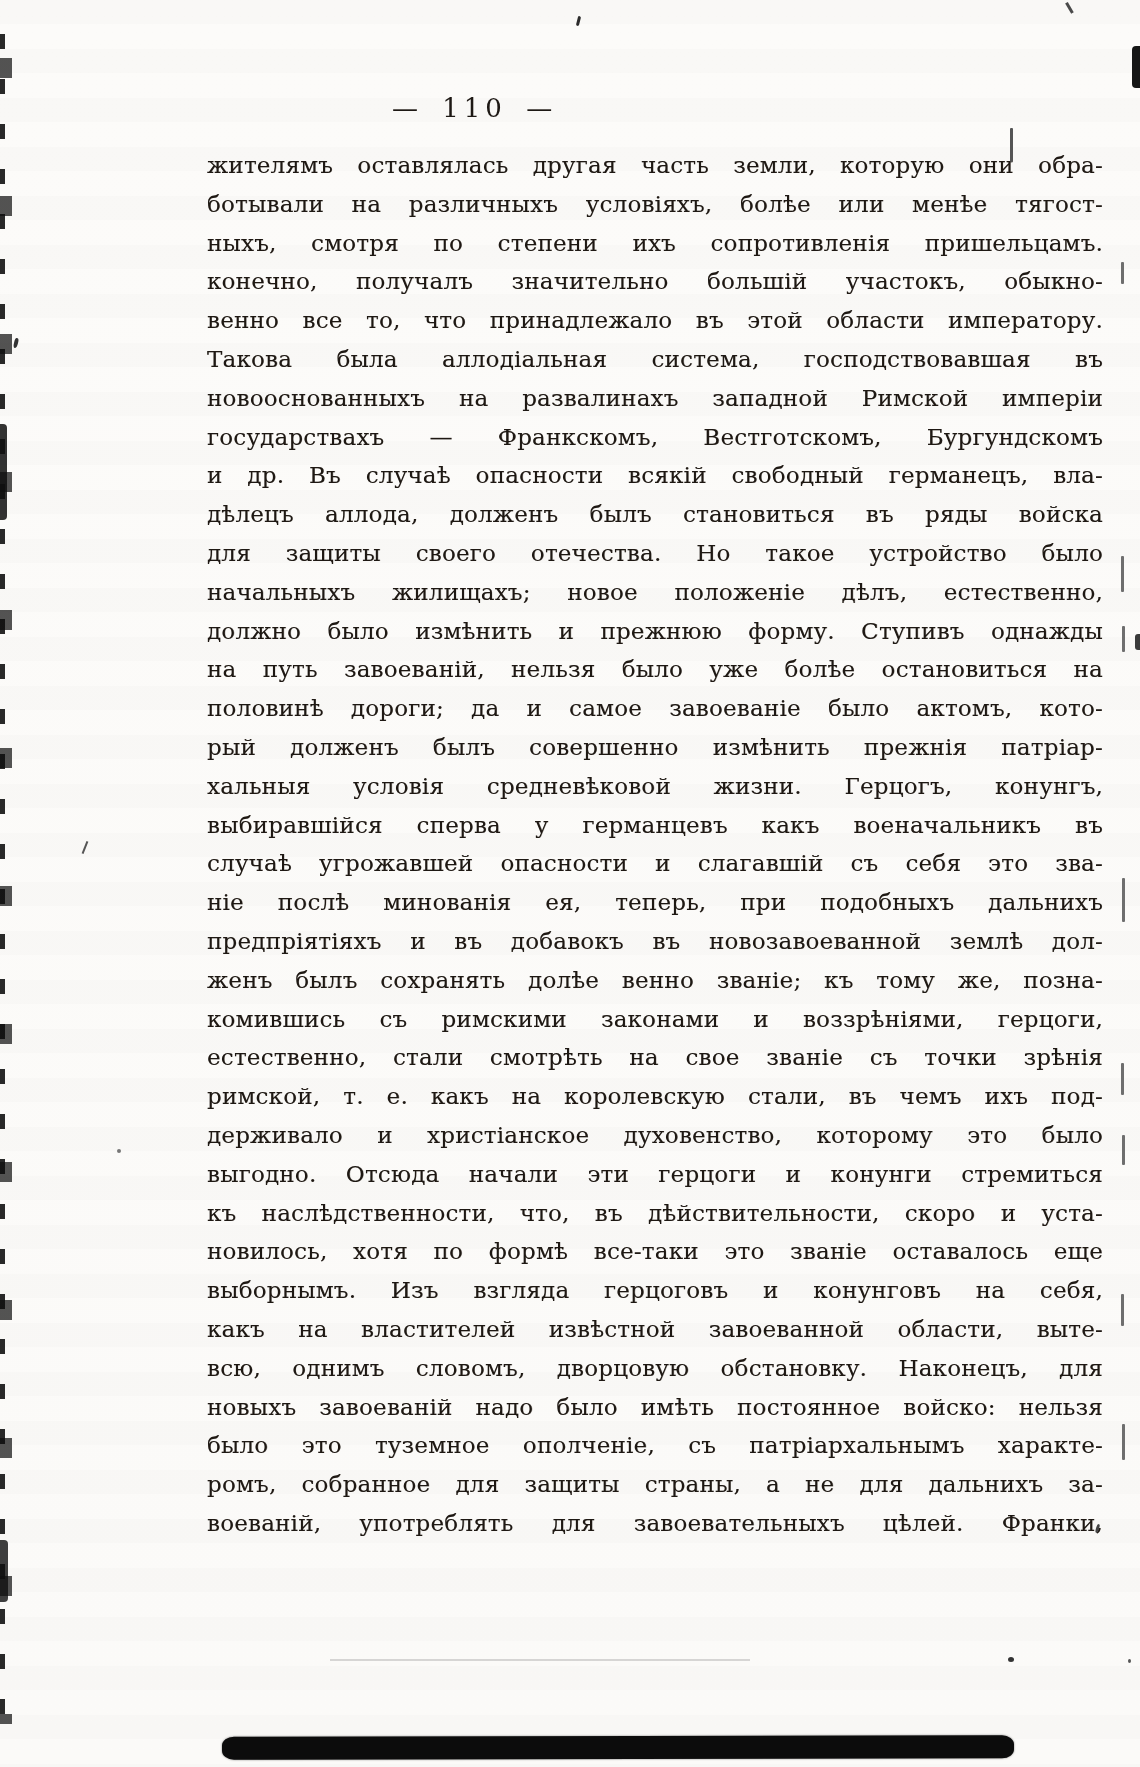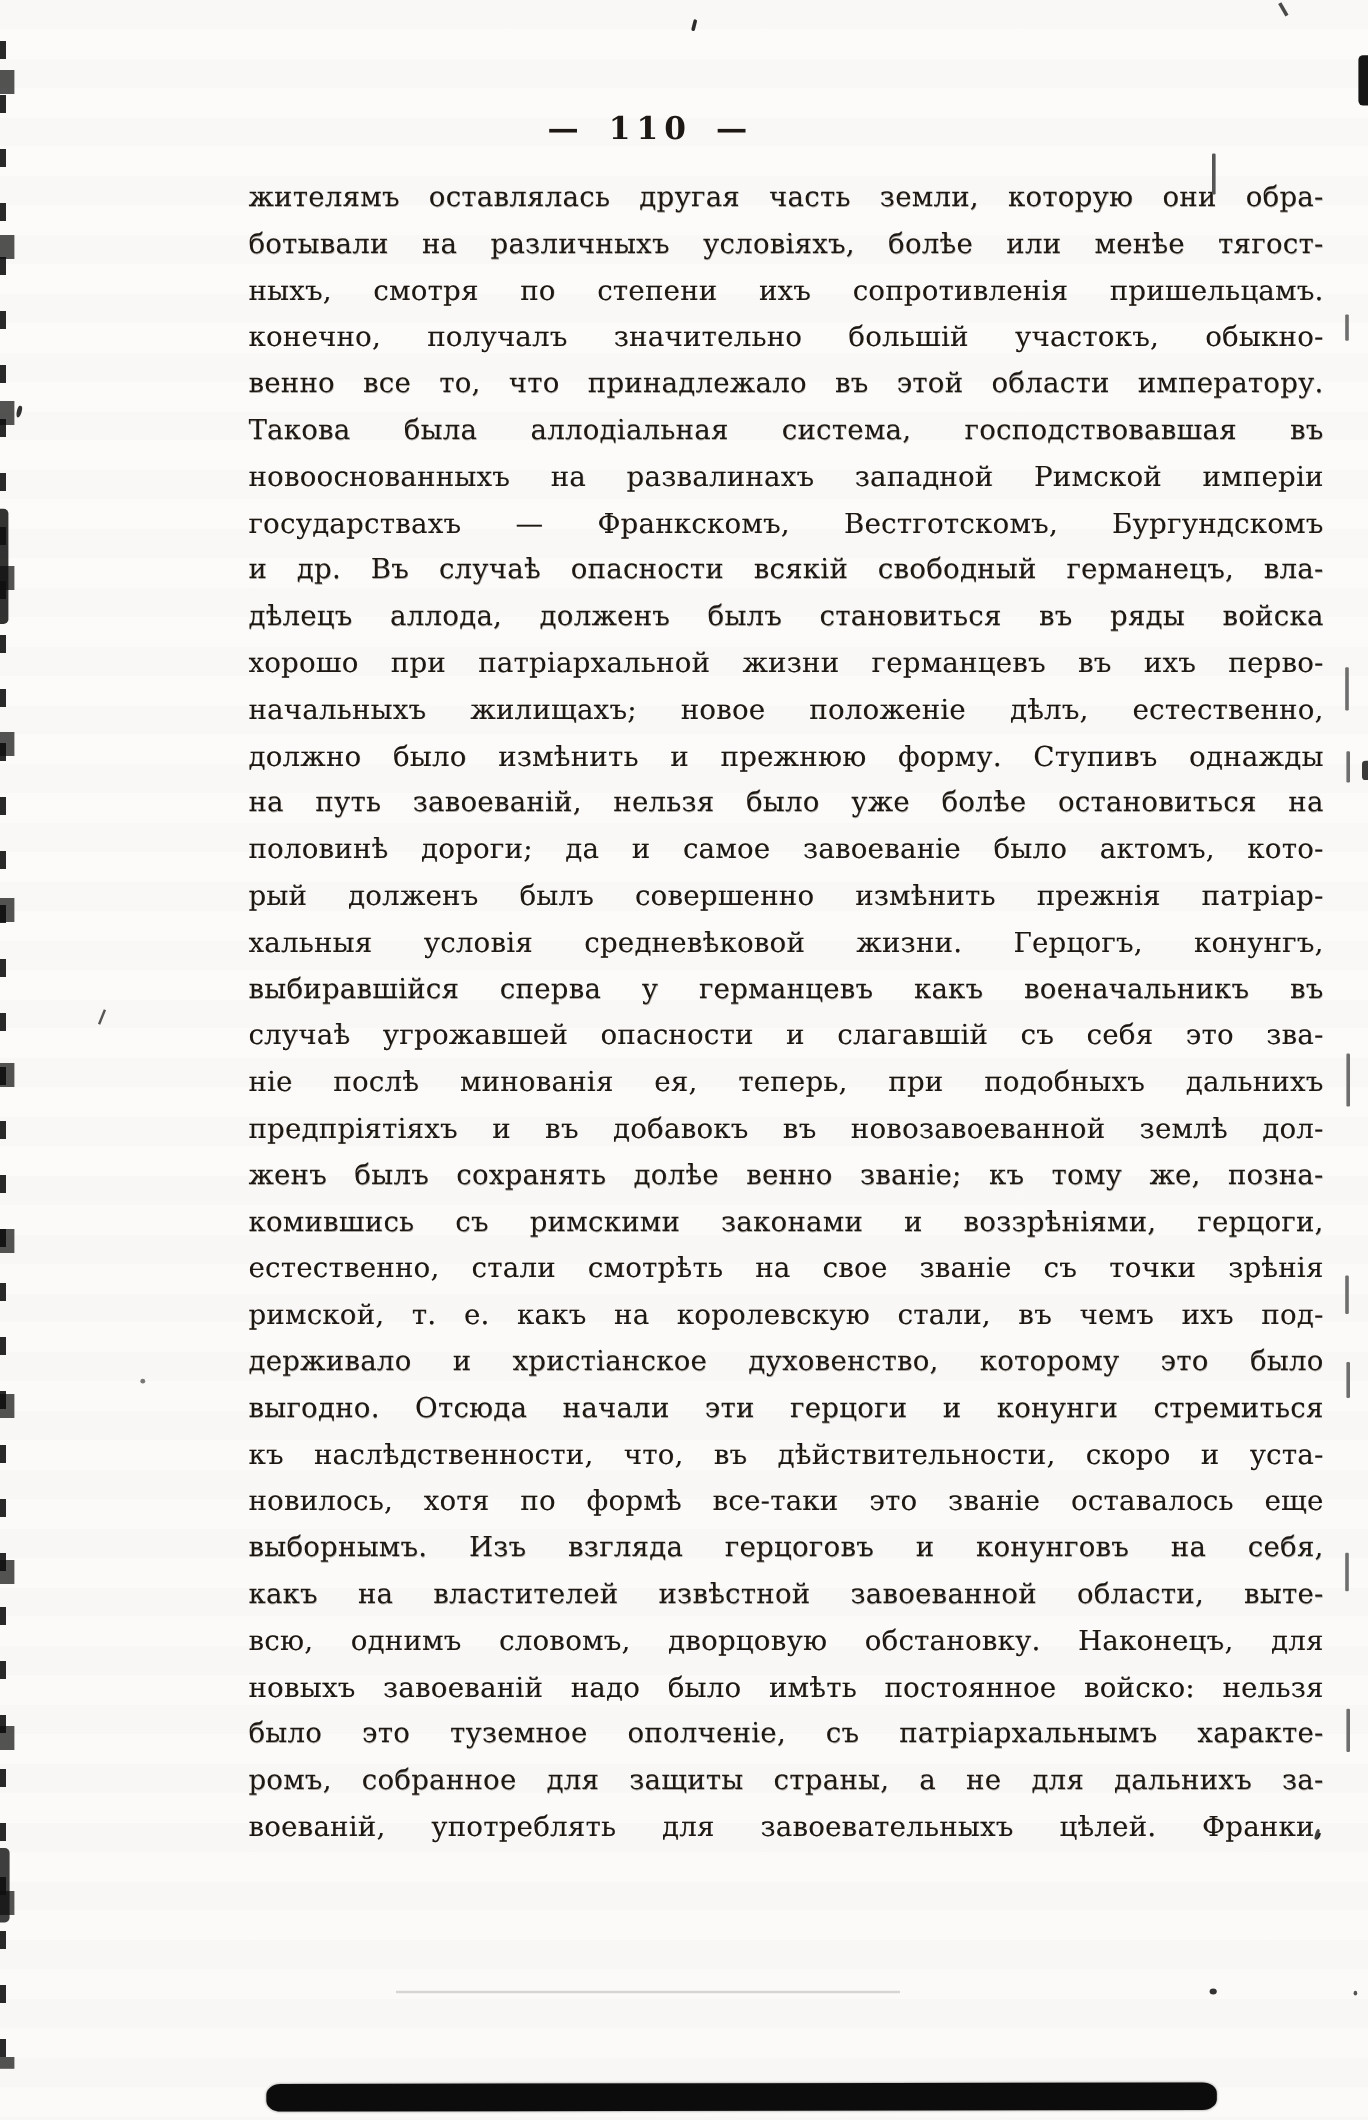--- a/index.html
+++ b/index.html
@@ -10,21 +10,21 @@
   }
   .page{
     position:absolute;inset:0;
     background:
       repeating-linear-gradient(to bottom, rgba(60,60,55,0.015) 0 24px, rgba(0,0,0,0) 24px 49px),
       linear-gradient(#fcfbf9,#fbfaf8);
   }
   
   .pagenum{
     position:absolute;top:94px;left:392px;width:300px;
-    text-align:center;font-size:26px;line-height:28px;font-weight:bold;
+    font-size:26px;line-height:28px;font-weight:normal;
     color:#1d1814;letter-spacing:5px;word-spacing:6px;
   }
   
   .textblock{
     position:absolute;left:207px;top:146px;width:896px;
   }
   .line{
     height:38.8px;line-height:38.8px;overflow:hidden;
     font-size:23px;font-weight:normal;color:#1e1813;
     text-align:justify;text-align-last:justify;
@@ -85,21 +85,21 @@
       <div class="line">жителямъ оставлялась другая часть земли, которую они обра-</div>
       <div class="line">ботывали на различныхъ условіяхъ, болѣе или менѣе тягост-</div>
       <div class="line">ныхъ, смотря по степени ихъ сопротивленія пришельцамъ.</div>
       <div class="line">конечно, получалъ значительно большій участокъ, обыкно-</div>
       <div class="line">венно все то, что принадлежало въ этой области императору.</div>
       <div class="line">Такова была аллодіальная система, господствовавшая въ</div>
       <div class="line">новооснованныхъ на развалинахъ западной Римской имперіи</div>
       <div class="line">государствахъ — Франкскомъ, Вестготскомъ, Бургундскомъ</div>
       <div class="line">и др. Въ случаѣ опасности всякій свободный германецъ, вла-</div>
       <div class="line">дѣлецъ аллода, долженъ былъ становиться въ ряды войска</div>
-      <div class="line">хорошо при патріархальной жизни германцевъ въ ихъ перво-</div>
+      <div class="line">для защиты своего отечества. Но такое устройство было</div>
       <div class="line">начальныхъ жилищахъ; новое положеніе дѣлъ, естественно,</div>
       <div class="line">должно было измѣнить и прежнюю форму. Ступивъ однажды</div>
       <div class="line">на путь завоеваній, нельзя было уже болѣе остановиться на</div>
       <div class="line">половинѣ дороги; да и самое завоеваніе было актомъ, кото-</div>
       <div class="line">рый долженъ былъ совершенно измѣнить прежнія патріар-</div>
       <div class="line">хальныя условія средневѣковой жизни. Герцогъ, конунгъ,</div>
       <div class="line">выбиравшійся сперва у германцевъ какъ военачальникъ въ</div>
       <div class="line">случаѣ угрожавшей опасности и слагавшій съ себя это зва-</div>
       <div class="line">ніе послѣ минованія ея, теперь, при подобныхъ дальнихъ</div>
       <div class="line">предпріятіяхъ и въ добавокъ въ новозавоеванной землѣ дол-</div>

